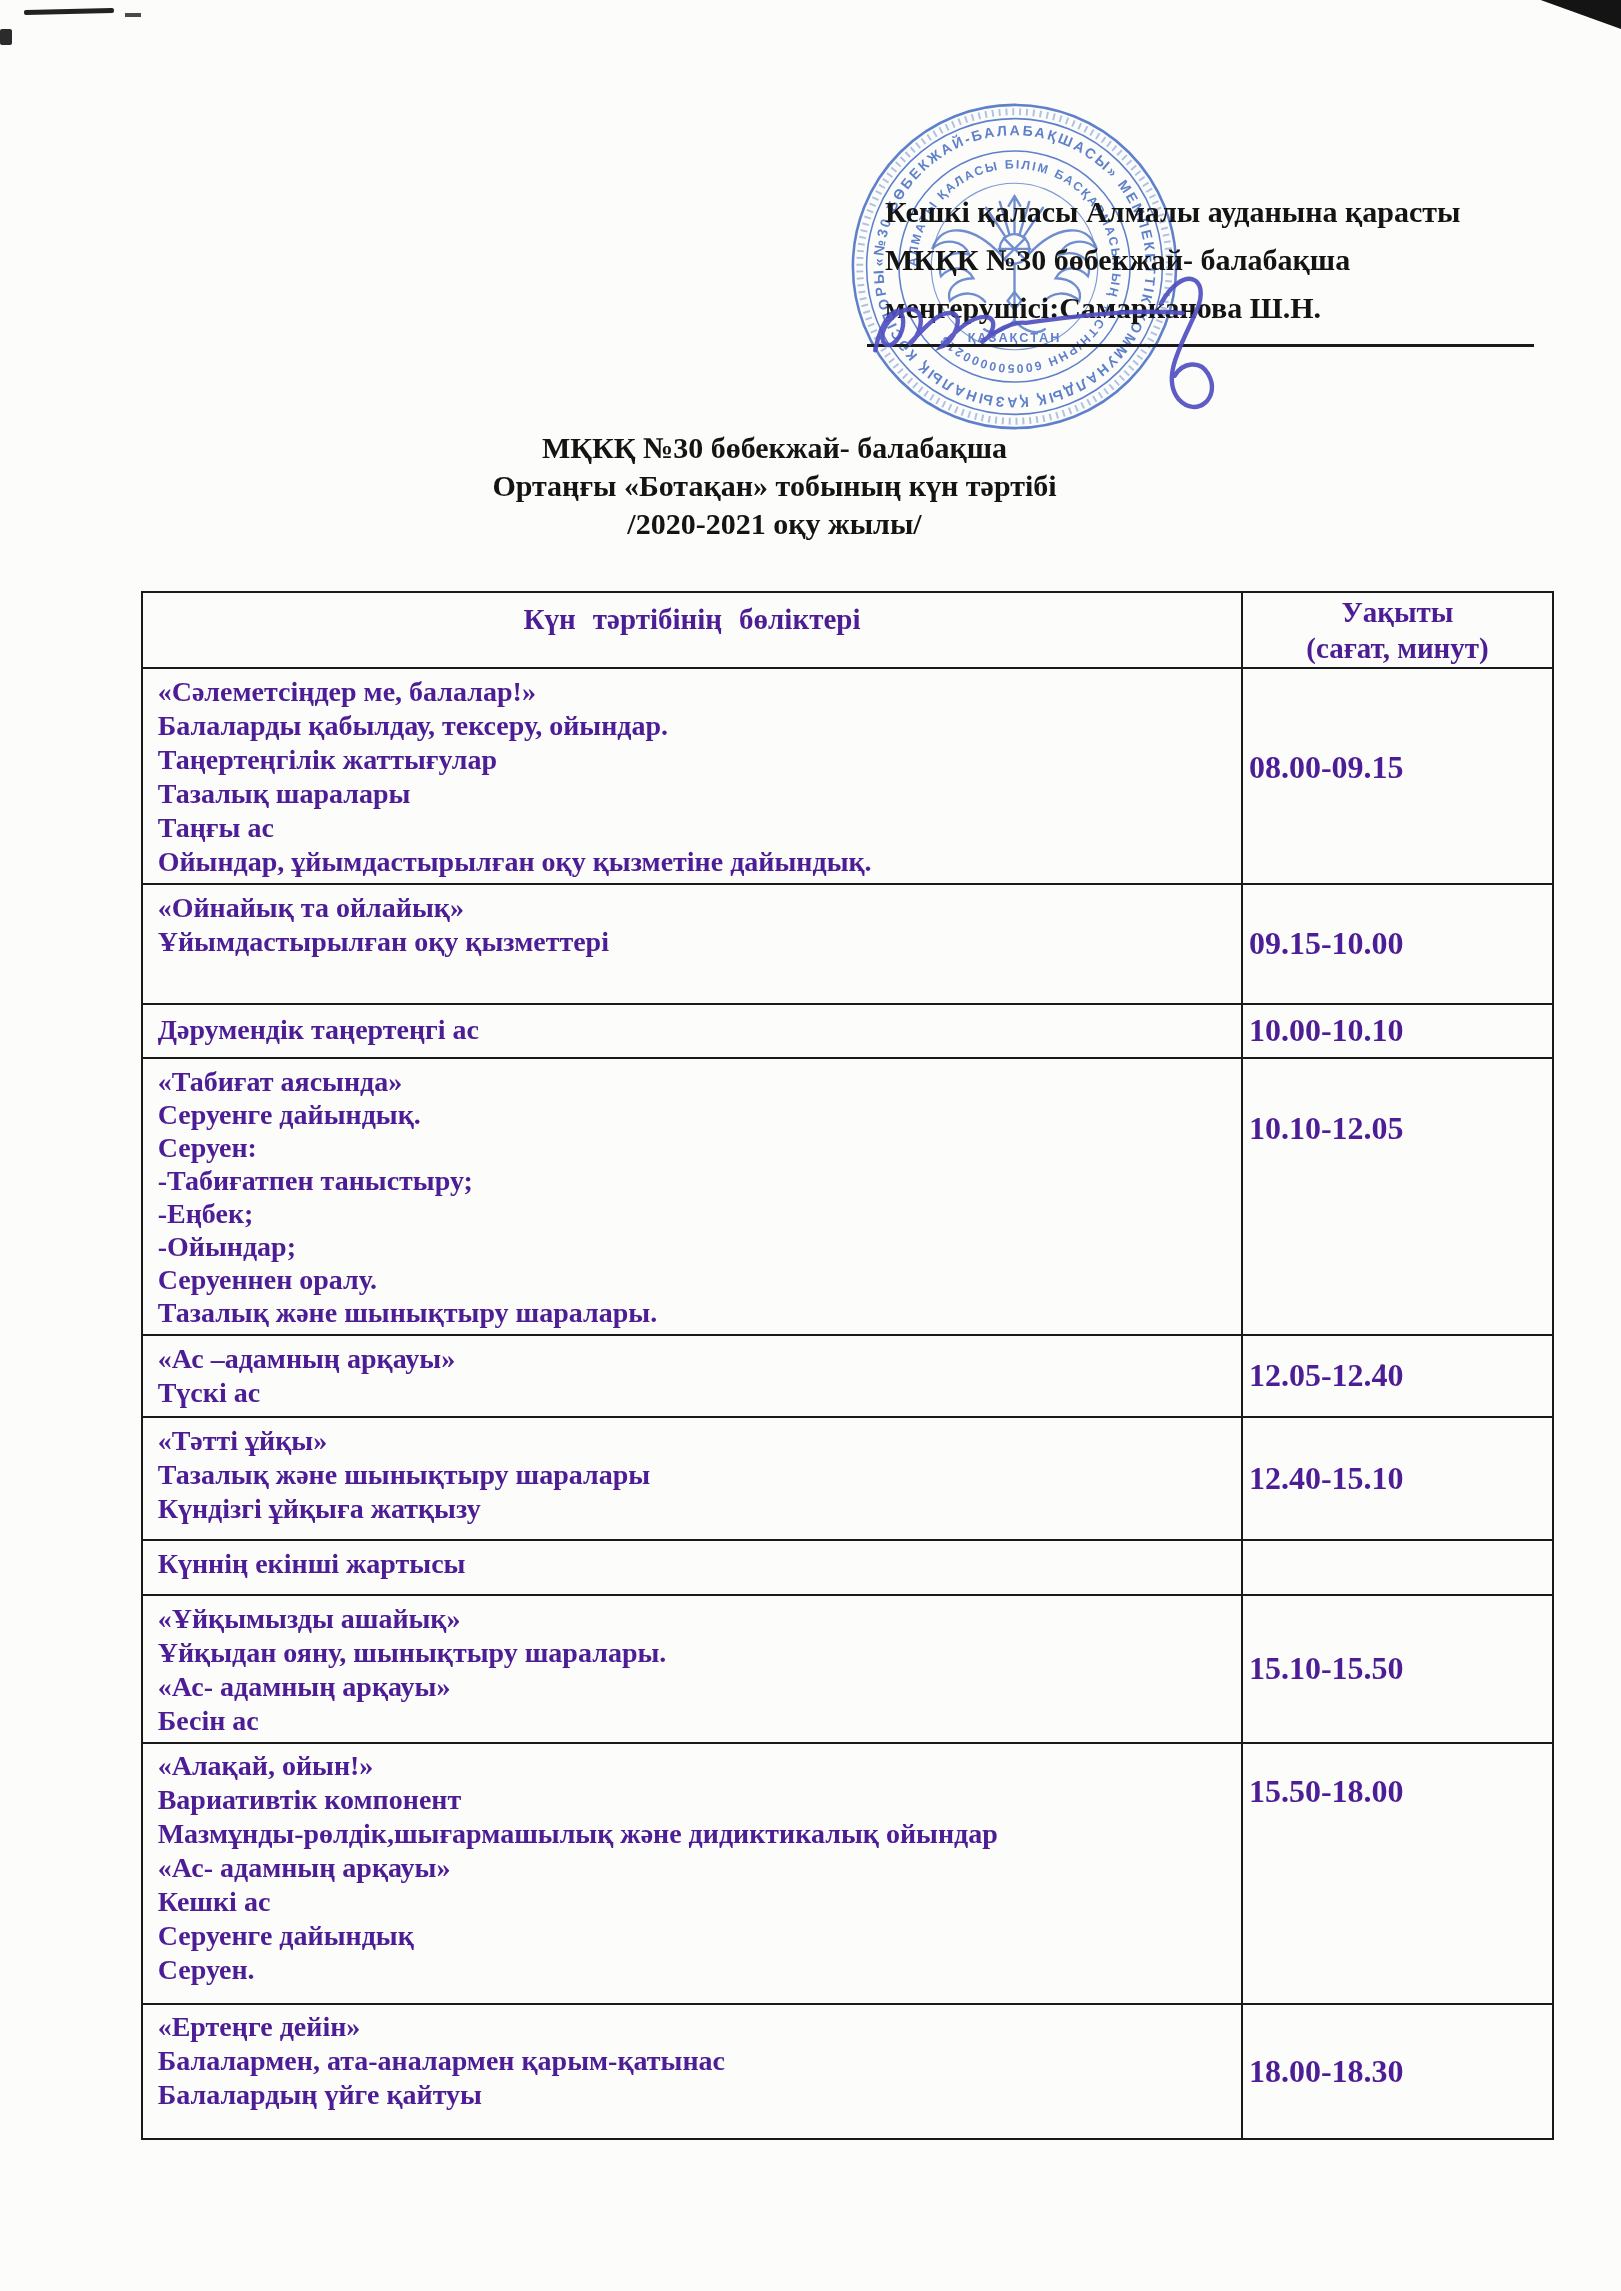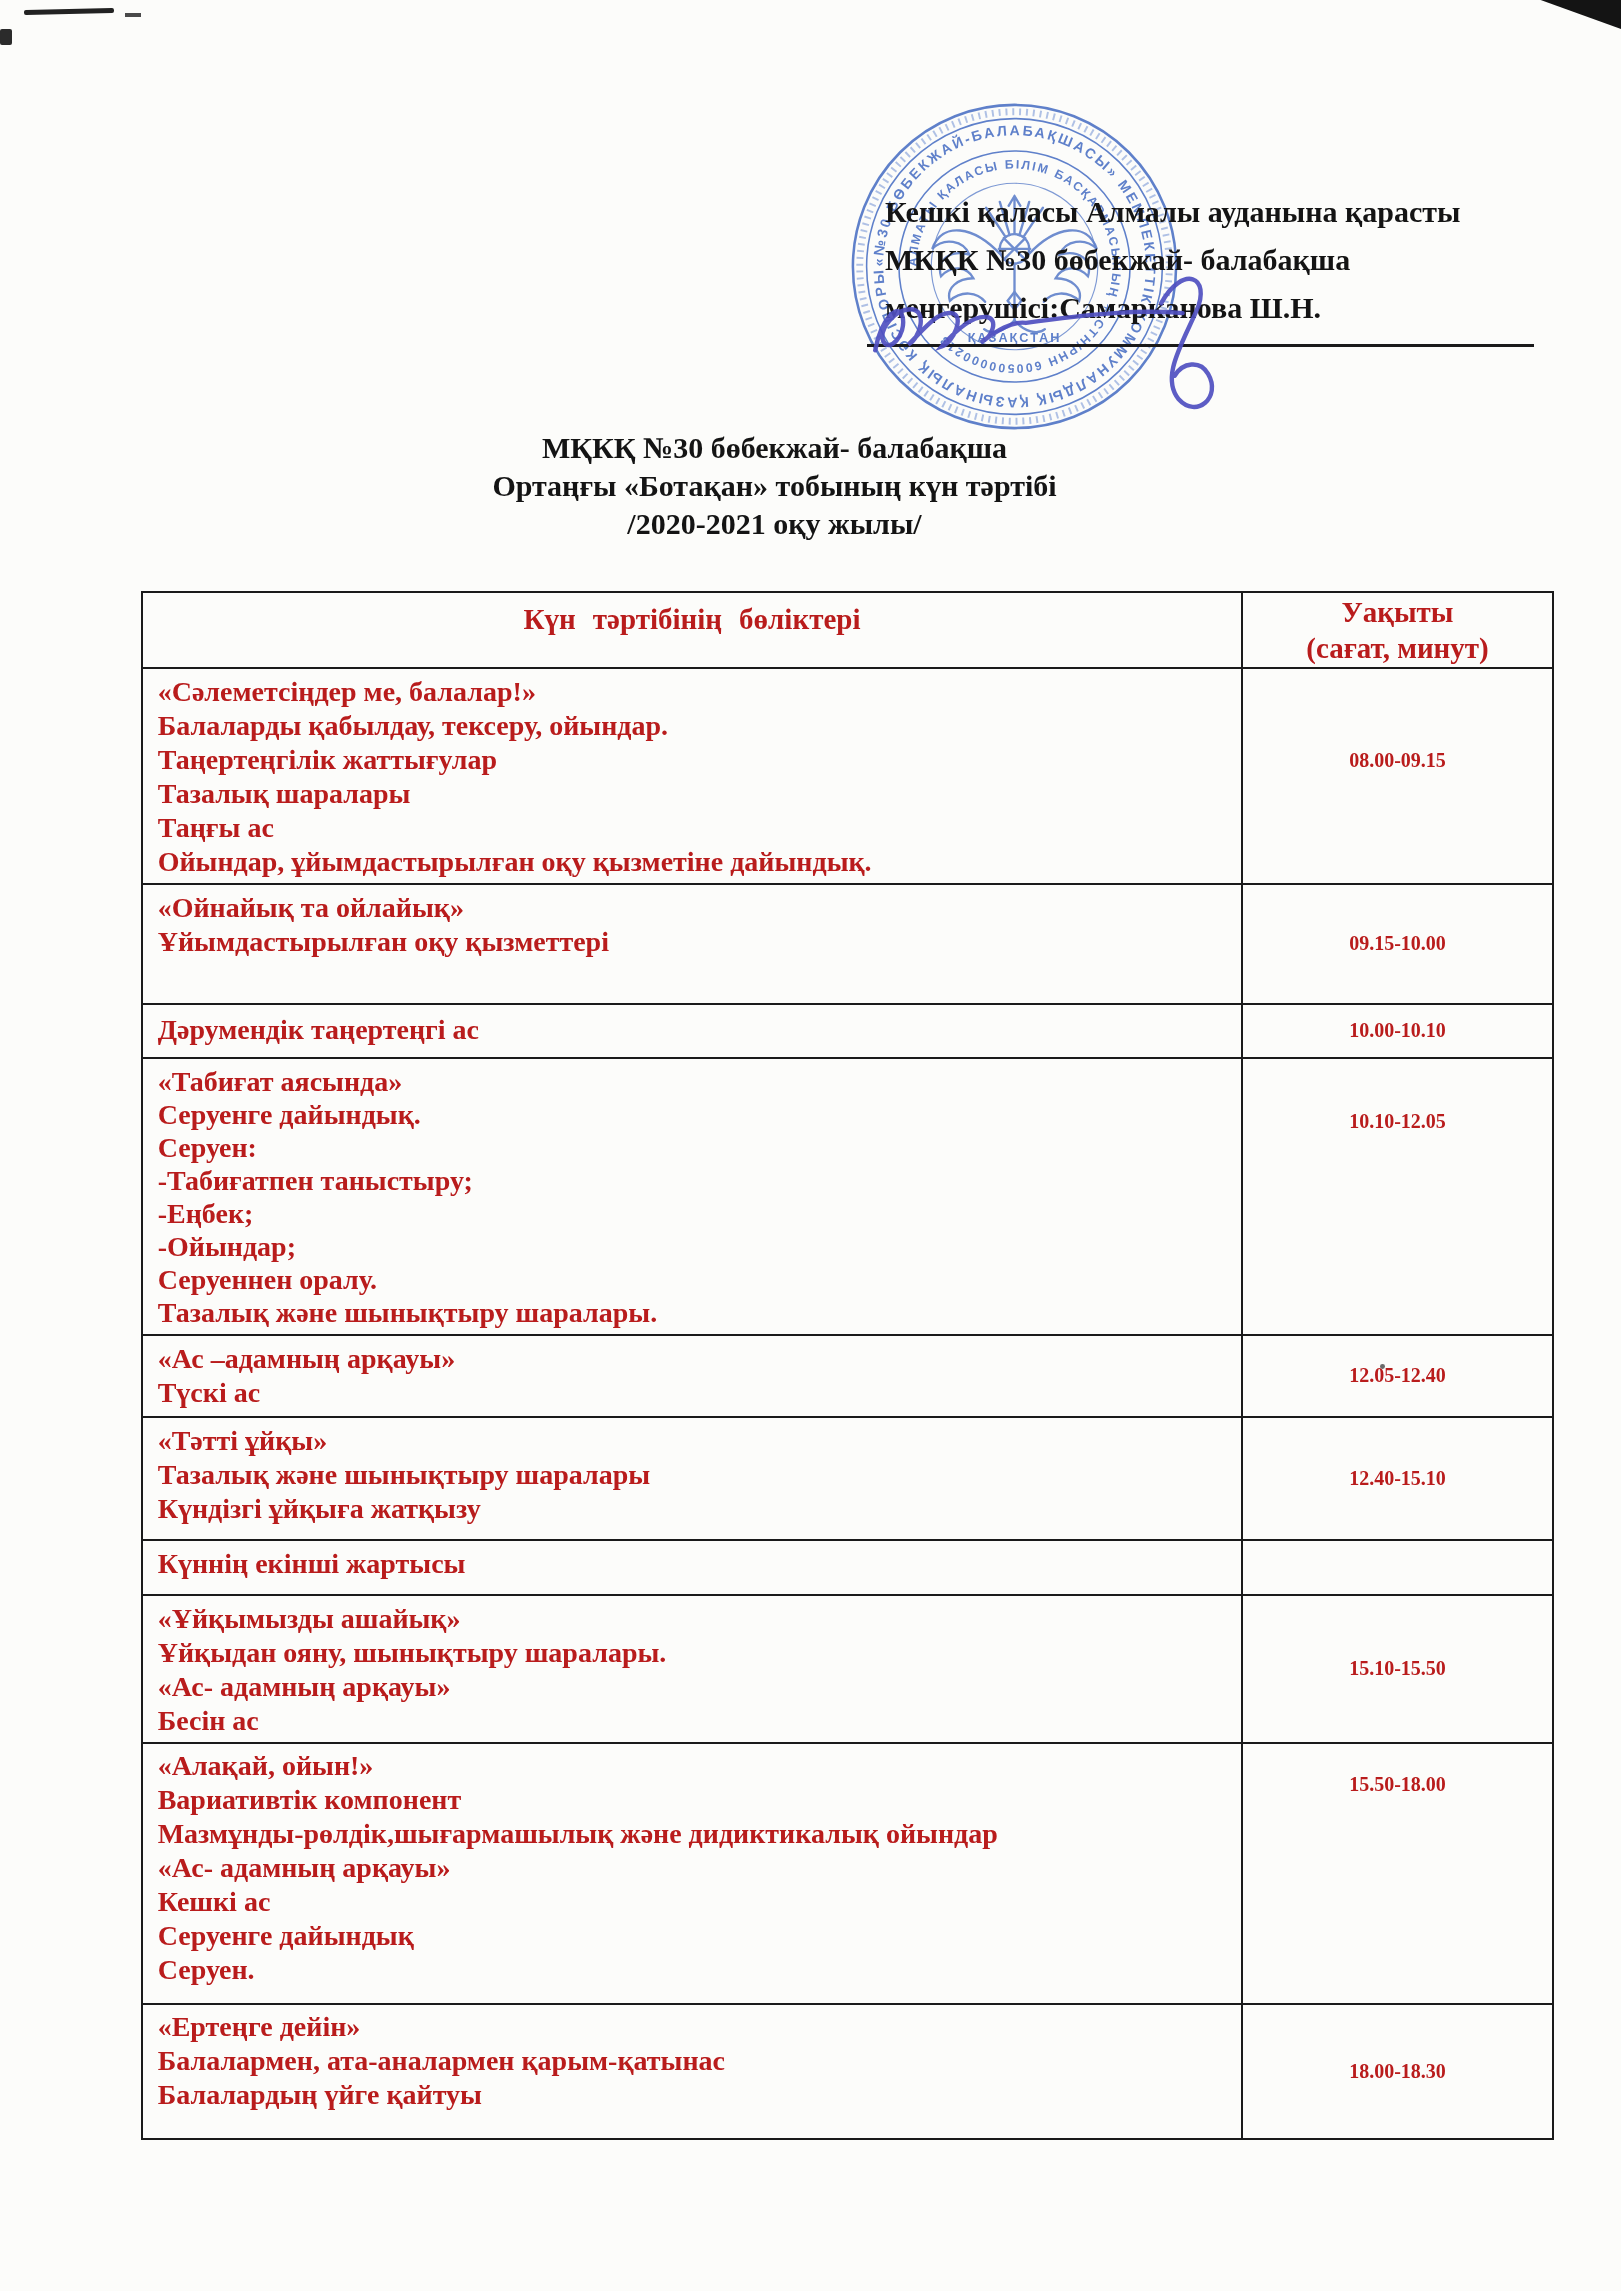--- a/index.html
+++ b/index.html
@@ -42,34 +42,34 @@
 
   
   .title{position:absolute;left:59px;top:429px;width:1431px;text-align:center;font-weight:bold;font-size:30px;line-height:38px;z-index:2;}
 
   
   table.sched{
     position:absolute;left:141px;top:591px;z-index:2;
     border-collapse:collapse;table-layout:fixed;
     width:1410px;
     border:2.9px solid #1a1a1a;
-    font-weight:bold;color:#b91c1c;
+    font-weight:bold;color:#4c1d95;
   }
   table.sched col.c1{width:1100px;}
   table.sched col.c2{width:311px;}
   table.sched th,table.sched td{border:2px solid #1a1a1a;}
   tr.hr{height:74px;}
   th.h1{font-size:29px;vertical-align:top;padding-top:9.8px;text-align:center;word-spacing:9.8px;}
   th.h2{font-size:29px;vertical-align:top;padding-top:1px;text-align:center;line-height:36px;}
   th.h2 span{display:block;}
   td.act{
     font-size:28px;line-height:34px;vertical-align:top;
     padding:5.9px 9.8px 3.9px 14.7px;white-space:pre-line;
   }
-  td.tm{font-size:20px;text-align:center;vertical-align:middle;padding:0 5.9px;margin-left:16px;}
+  td.tm{font-size:32px;text-align:left;vertical-align:middle;padding:0 5.9px;margin-left:16px;}
   tr.r0{height:189px;} tr.r1{height:120px;} tr.r2{height:54px;}
   tr.r3{height:277px;} tr.r4{height:82px;}  tr.r5{height:123px;}
   tr.r6{height:55px;}  tr.r7{height:131px;} tr.r8{height:261px;}
   tr.r9{height:135px;}
   tr.r2 td.act{padding-top:7.8px;}
   tr.r3 td.act{line-height:33px;}
   tr.r0 td.tm{vertical-align:top;padding-top:80px;}
   tr.r3 td.tm{vertical-align:top;padding-top:51px;}
   tr.r8 td.tm{vertical-align:top;padding-top:29px;}
 </style>

